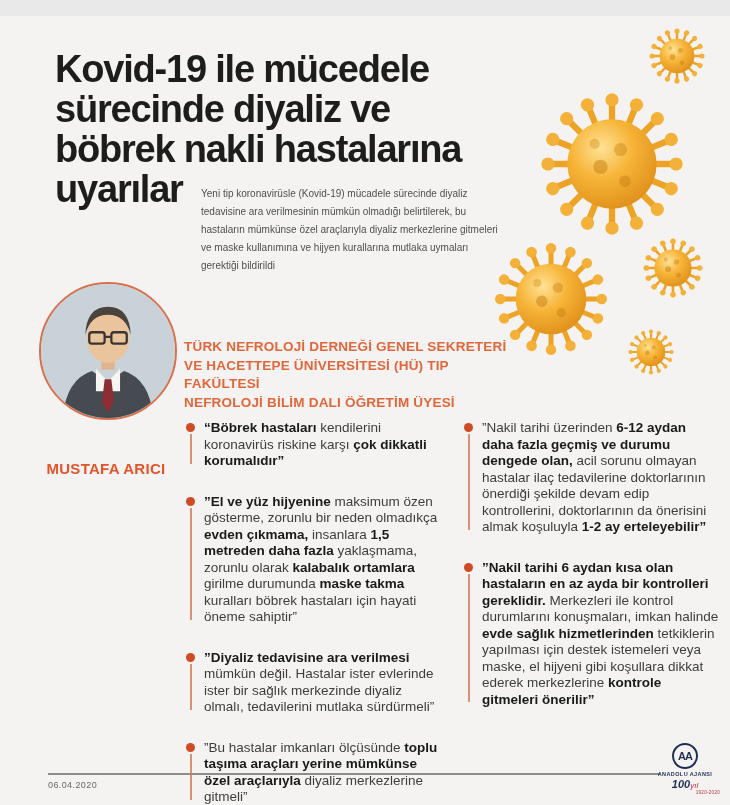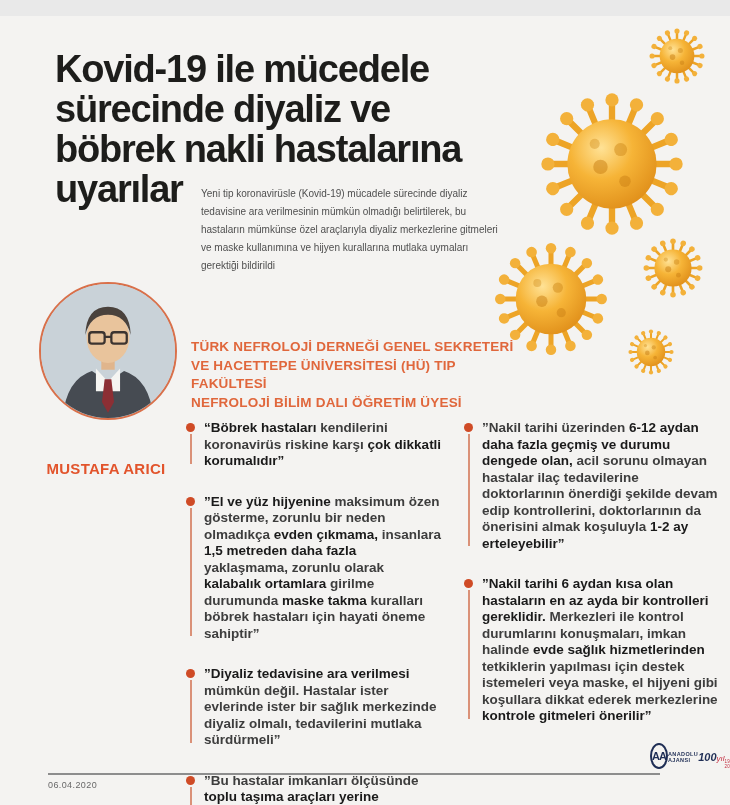--- a/index.html
+++ b/index.html
@@ -28,46 +28,46 @@
   .photo svg{display:block;width:100%;height:100%;}
   .prof-title{
     position:absolute;left:30px;top:422px;width:152px;text-align:center;
     font-size:15px;font-weight:bold;letter-spacing:.3px;color:var(--title-color,#1d1d1b);
   }
   .prof-name{
     position:absolute;left:30px;top:444px;width:152px;text-align:center;
     font-size:15px;font-weight:bold;letter-spacing:.3px;color:var(--name-orange,#e2542c);
   }
   .affiliation{
-    position:absolute;left:191px;top:322px;width:330px;
+    position:absolute;left:184px;top:322px;width:330px;
     font-size:13.5px;font-weight:bold;line-height:18.5px;letter-spacing:.2px;
     color:var(--accent-orange,#e0673c);
   }
   
   .quotes{position:absolute;top:404px;width:256px;display:flex;flex-direction:column;}
   .quotes.left{left:186px;}
   .quotes.right{left:464px;}
-  .quote{display:flex;gap:9px;margin-bottom:24px;font-weight:bold;}
+  .quote{display:flex;gap:9px;margin-bottom:24px;}
   .pin{display:flex;flex-direction:column;align-items:center;flex:0 0 9px;padding-top:3px;padding-bottom:6px;}
   .pin-dot{width:9px;height:9px;border-radius:50%;background:var(--pin-orange,#cf4b26);}
   .pin-line{width:2px;flex:1;min-height:12px;margin-top:2px;background:var(--pin-line,#da9178);}
   .quote-text{margin:0;font-size:13.5px;line-height:16.5px;color:var(--body-text,#3d3d3d);}
   .quote-text b{color:#1a1a1a;}
   
   .virus{position:absolute;}
   .v1{left:649px;top:12px;width:56px;height:56px;}
   .v2{left:540px;top:76px;width:144px;height:144px;}
   .v3{left:494px;top:226px;width:114px;height:114px;}
   .v4{left:643px;top:222px;width:60px;height:60px;}
   .v5{left:628px;top:313px;width:46px;height:46px;}
   .defs{position:absolute;width:0;height:0;}
   
   .footer-line{position:absolute;left:48px;top:757px;width:612px;height:2px;background:#8d8d8d;}
   .footer-date{position:absolute;left:48px;top:764px;font-size:9px;letter-spacing:.4px;color:#686868;}
-  .aa-logo{position:absolute;left:650px;top:727px;width:70px;display:flex;flex-direction:row;align-items:center;}
+  .aa-logo{position:absolute;left:650px;top:727px;width:70px;display:flex;flex-direction:column;align-items:center;}
   .aa-circle{
     width:22px;height:22px;border:2.5px solid var(--navy,#1f2e55);border-radius:50%;
     display:flex;align-items:center;justify-content:center;
     font-size:11px;font-weight:bold;letter-spacing:-1px;color:var(--navy,#1f2e55);
   }
   .aa-name{margin-top:2px;font-size:5.5px;font-weight:bold;letter-spacing:.4px;color:var(--navy,#1f2e55);}
   .aa-100{margin-top:2px;display:flex;align-items:baseline;line-height:1;}
   .aa-100-num{font-size:11px;font-weight:bold;font-style:italic;color:var(--navy,#1f2e55);}
   .aa-100-yil{font-size:8px;font-style:italic;color:var(--logo-red,#c32b3e);}
   .aa-100-sub{font-size:4.5px;letter-spacing:.3px;color:var(--logo-red,#c32b3e);align-self:flex-end;}

